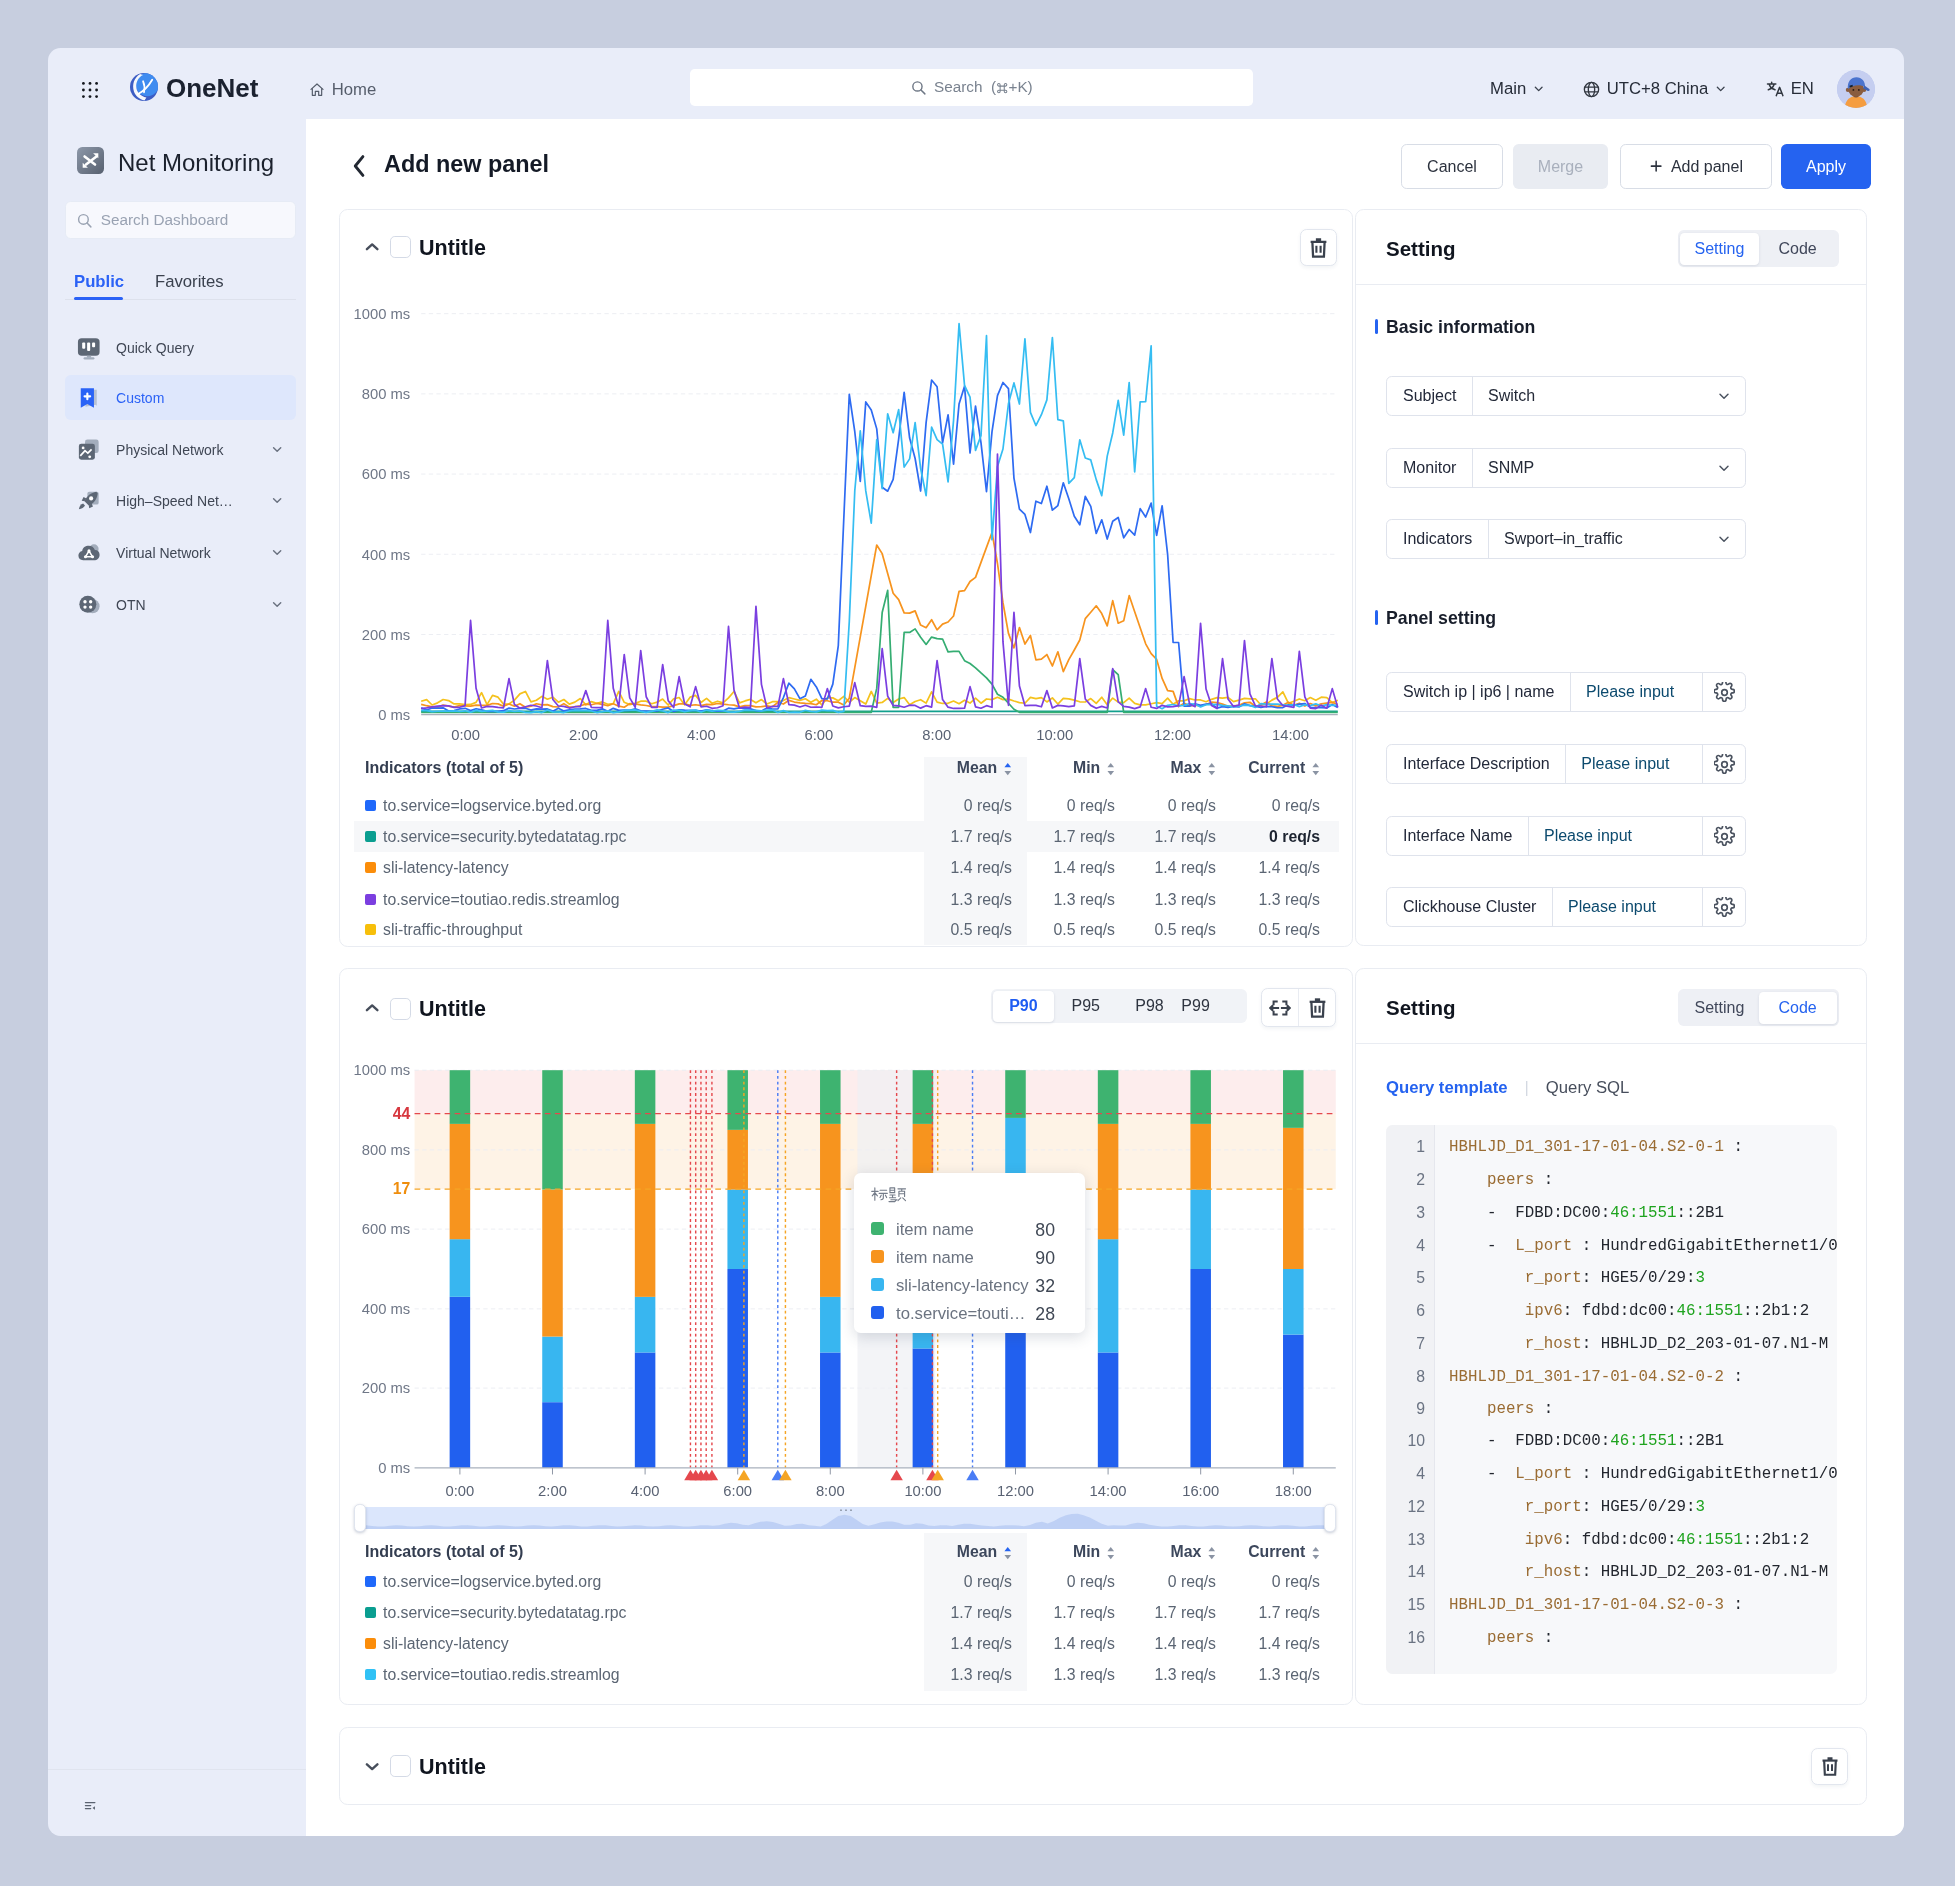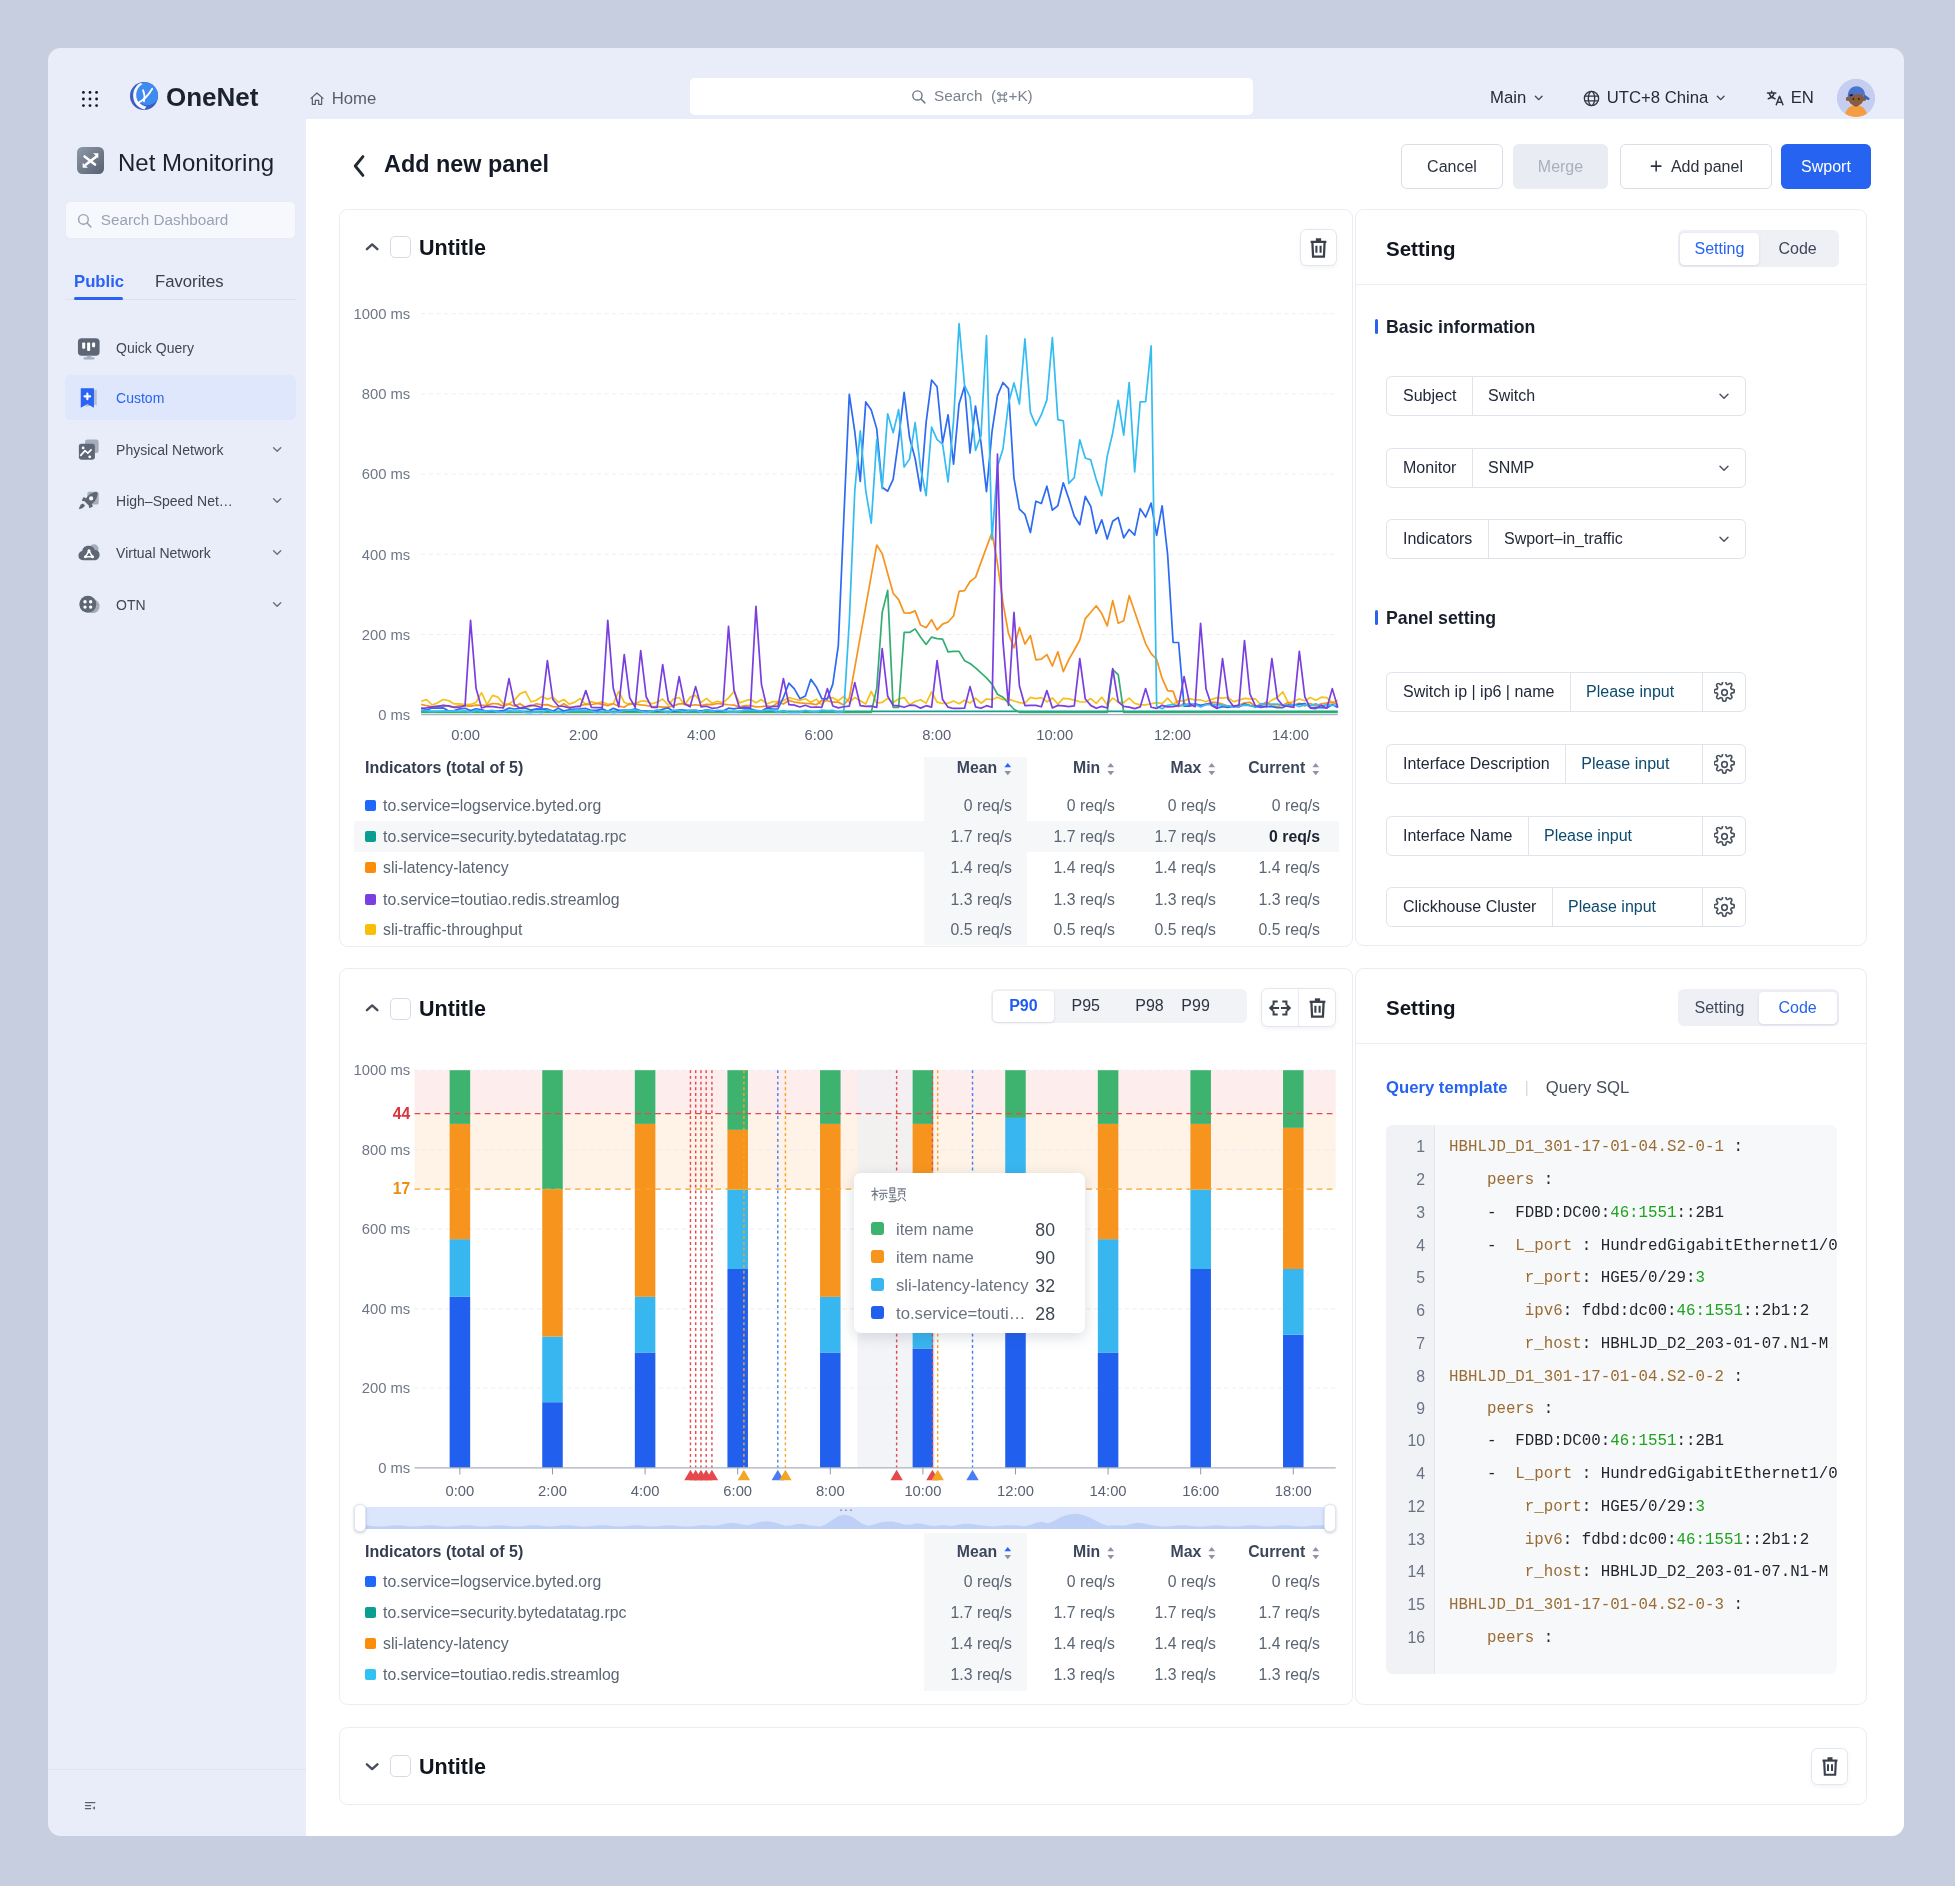--- a/index.html
+++ b/index.html
@@ -1,18 +1,18 @@
 <!DOCTYPE html>
 <html style="font-size:7.6px"><head><meta charset="utf-8"><style>
 *{margin:0;padding:0;box-sizing:border-box}
 html,body{width:1955px;height:1886px;background:#c7cedf;font-family:"Liberation Sans",sans-serif;position:relative}
 .app{position:absolute;left:48px;top:48px;width:1856px;height:1788px;background:#e9edf9;border-radius:12.4px;overflow:hidden}
 .abs{position:absolute}
 
-.hdr{position:absolute;left:0;top:9px;width:100%;height:80px}
+.hdr{position:absolute;left:0;top:0;width:100%;height:80px}
 .waffle{position:absolute;left:34px;top:34px}
 .logo{position:absolute;left:82px;top:25px;width:28px;height:28px}
 .brand{position:absolute;left:118px;top:25px;font-size:26px;font-weight:bold;color:#1b2230;letter-spacing:0px}
 .home{position:absolute;left:261px;top:31.5px;display:flex;align-items:center;gap:6.7px;color:#555d6b;font-size:16.7px}
 .search{position:absolute;left:642px;top:20.5px;width:563px;height:37px;background:#fff;border-radius:4.8px;display:flex;align-items:center;justify-content:center;gap:6.7px;color:#79828f;font-size:15.3px}
 .hr-it{position:absolute;top:5.7px;height:71px;display:flex;align-items:center;gap:5.7px;color:#262c38;font-size:16.7px}
 .avatar{position:absolute;left:1789px;top:22px;width:38px;height:38px;border-radius:50%;background:#b9c6ee;overflow:hidden}
 
 .side{position:absolute;left:0;top:71px;width:258px;bottom:0}
 .nm-ic{position:absolute;left:29px;top:28px;width:27px;height:27px}
@@ -281,21 +281,21 @@
  <div class="main">
   <svg class="back" width="17" height="26" viewBox="0 0 20 30" fill="none" stroke="#232933" stroke-width="3.4" stroke-linecap="round" stroke-linejoin="round">
         <path d="M14 4 L5 15 L14 26"></path>
       </svg>
   <div class="pg-title">Add new panel</div>
   <div class="btn" style="left:1095px;width:102px">Cancel</div>
   <div class="btn merge" style="left:1207px;width:95px">Merge</div>
   <div class="btn" style="left:1314px;width:152px"><svg width="14.3" height="14.3" viewBox="0 0 24 24" stroke="#2c323e" stroke-width="2.6" stroke-linecap="round" style="margin-right:7.6px">
           <path d="M12 4 V20 M4 12 H20"></path>
         </svg>Add panel</div>
-  <div class="btn apply" style="left:1475px;width:90px">Swport</div>
+  <div class="btn apply" style="left:1475px;width:90px">Apply</div>
   <div class="card" style="left:33px;top:90px;width:1014px;height:738px">
     <svg class="chev-btn" style="left:25px;top:31.5px" width="14.3" height="9.5" viewBox="0 0 30 20" fill="none" stroke="#474e5b" stroke-width="5" stroke-linecap="round" stroke-linejoin="round">
           <path d="M4 15 L15 5 L26 15"></path>
         </svg>
     <div class="cbox" style="left:50px;top:26px"></div>
     <div class="ctitle" style="left:79px;top:26px">Untitle</div>
     <div class="icon-btn" style="left:960px;top:18.6px">
           <svg width="21" height="23" viewBox="0 0 24 26" fill="none" stroke="#3a414d">
             <path d="M3 6.5 H21" stroke-width="2.6"></path>
             <path d="M9 2.5 H15 V6.5 H9 Z" fill="#3a414d" stroke="none"></path>

